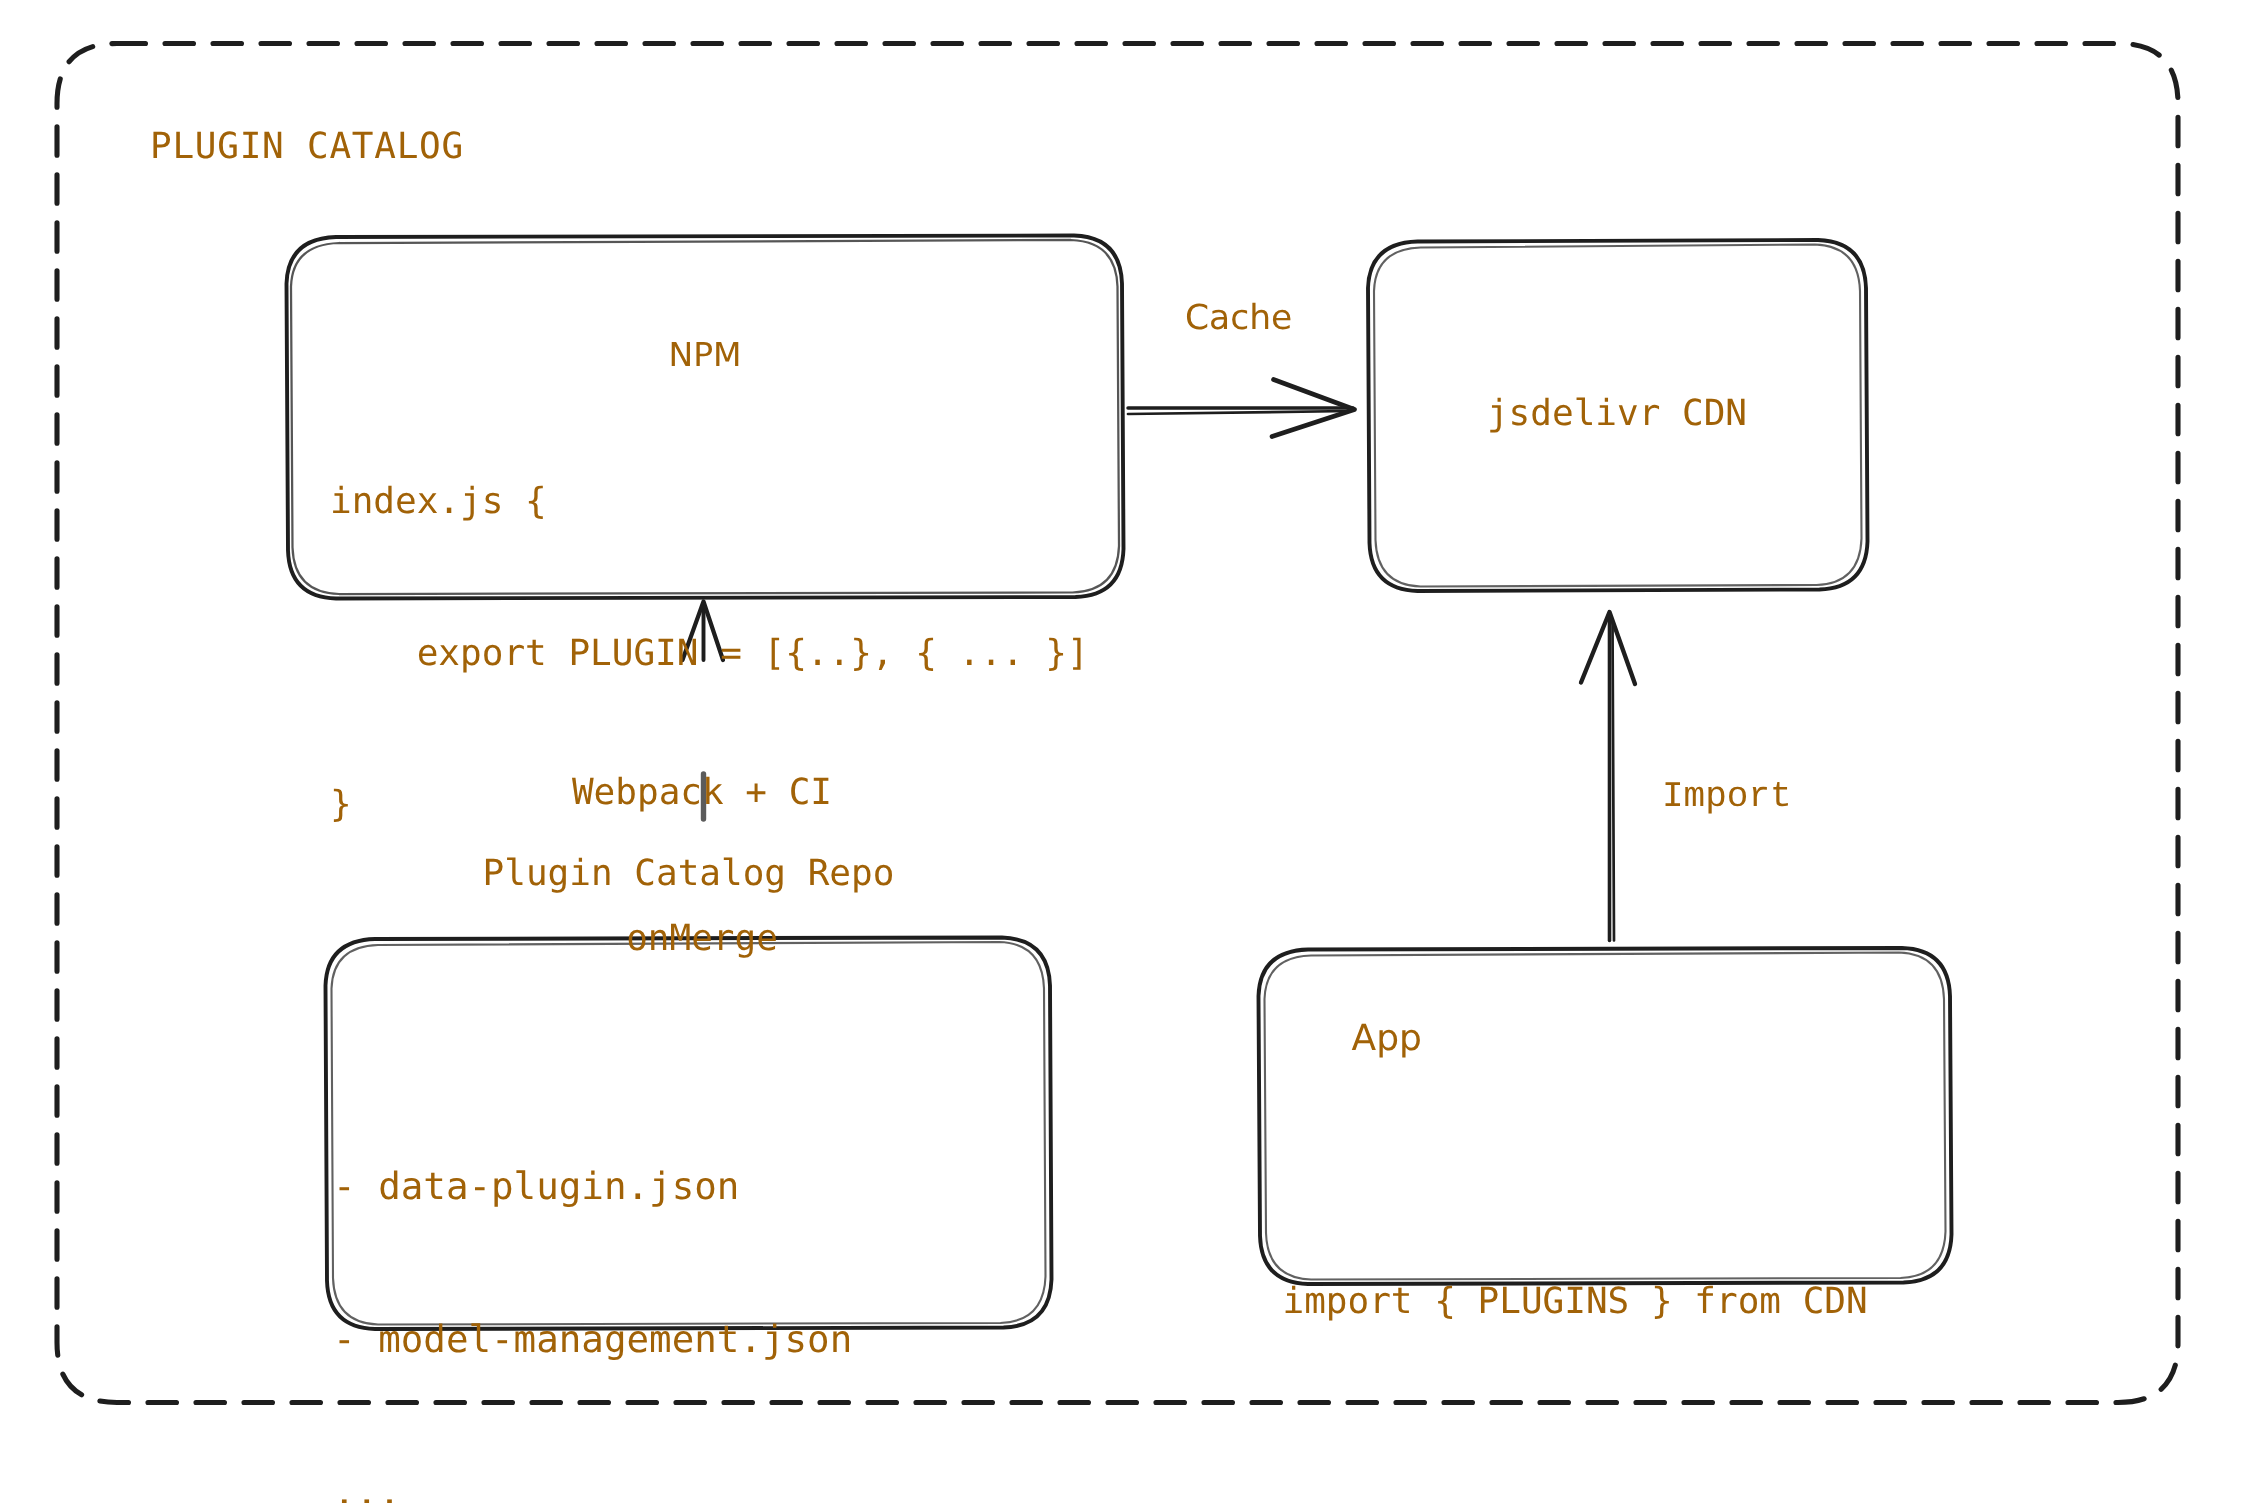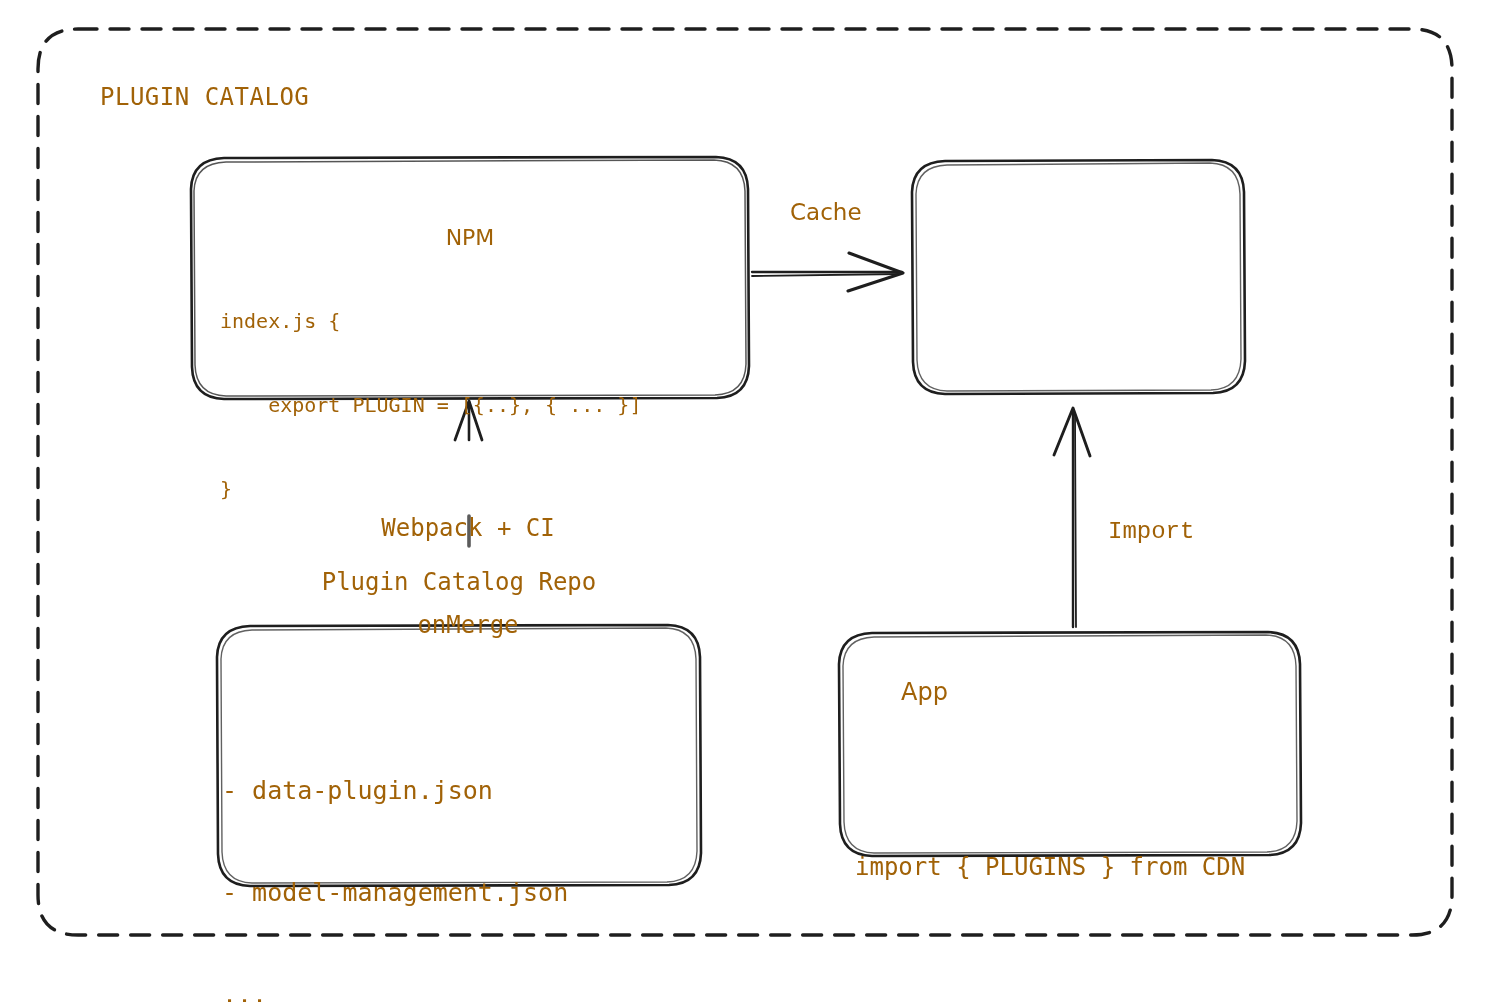--- a/index.html
+++ b/index.html
@@ -50,21 +50,21 @@
     left: 192px;
     top: 196px;
     width: 556px;
     text-align: center;
     font-size: 22px;
     margin-top: 28px;
   }
   #npm-code {
     left: 220px;
     top: 251px;
-    font-size: 20px;
+    font-size: 24px;
     line-height: 1.4;
   }
 
   
   #cdn-title {
     left: 913px;
     top: 260px;
     width: 330px;
     text-align: center;
     font-size: 24px;
@@ -184,20 +184,21 @@
 
   <div class="hit" style="left:192px;top:157px;width:557px;height:242px;"></div>
   <div class="txt sans" id="npm-title">NPM</div>
   <div class="txt mono" id="npm-code">
     <div>index.js {</div>
     <div>    export PLUGIN = [{..}, { ... }]</div>
     <div>}</div>
   </div>
 
   <div class="hit" style="left:913px;top:160px;width:331px;height:233px;"></div>
+  <div class="txt mono" id="cdn-title">jsdelivr CDN</div>
 
   <div class="txt sans" id="cache-label">Cache</div>
 
   <div class="txt mono" id="repo-title">Plugin Catalog Repo</div>
 
   <div class="txt mono" id="webpack-label">
     <div>Webpack + CI</div>
     <div>onMerge</div>
   </div>
   <div class="hit" style="left:218px;top:625px;width:483px;height:261px;"></div>

